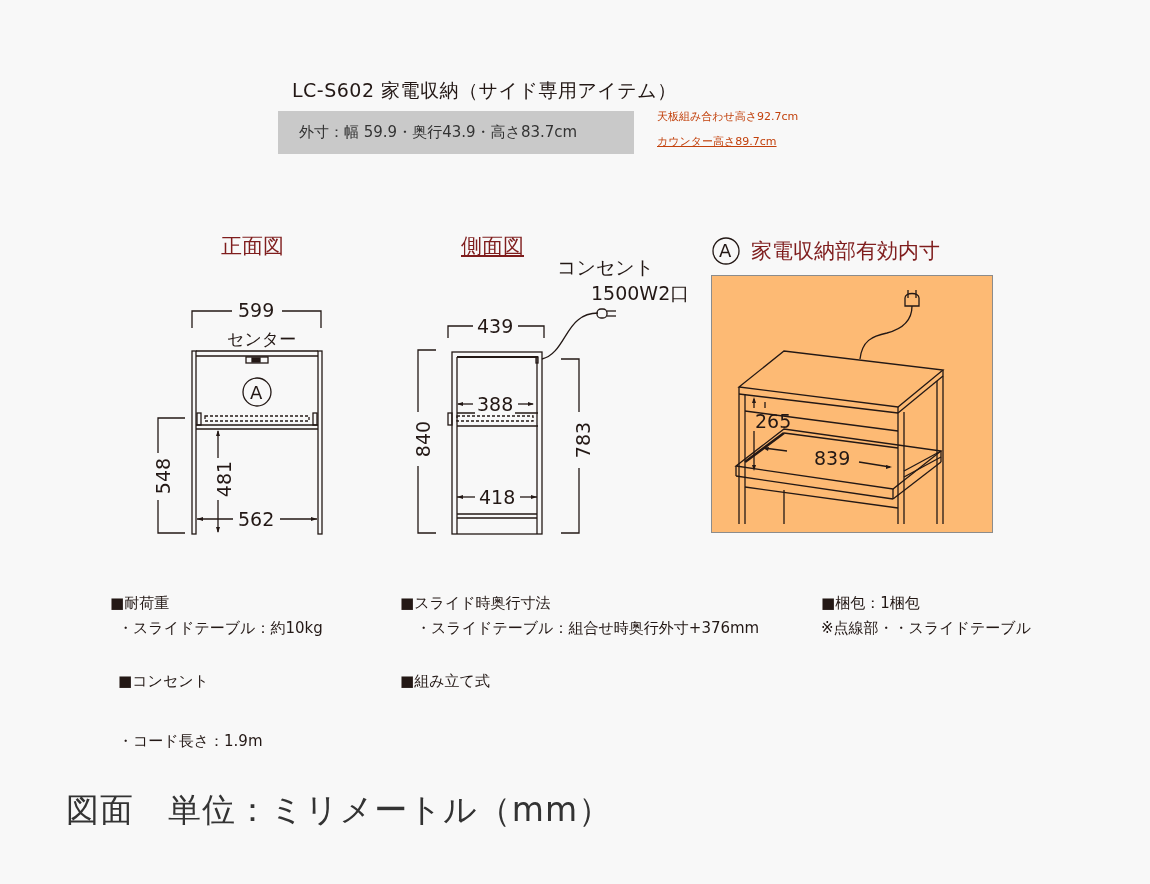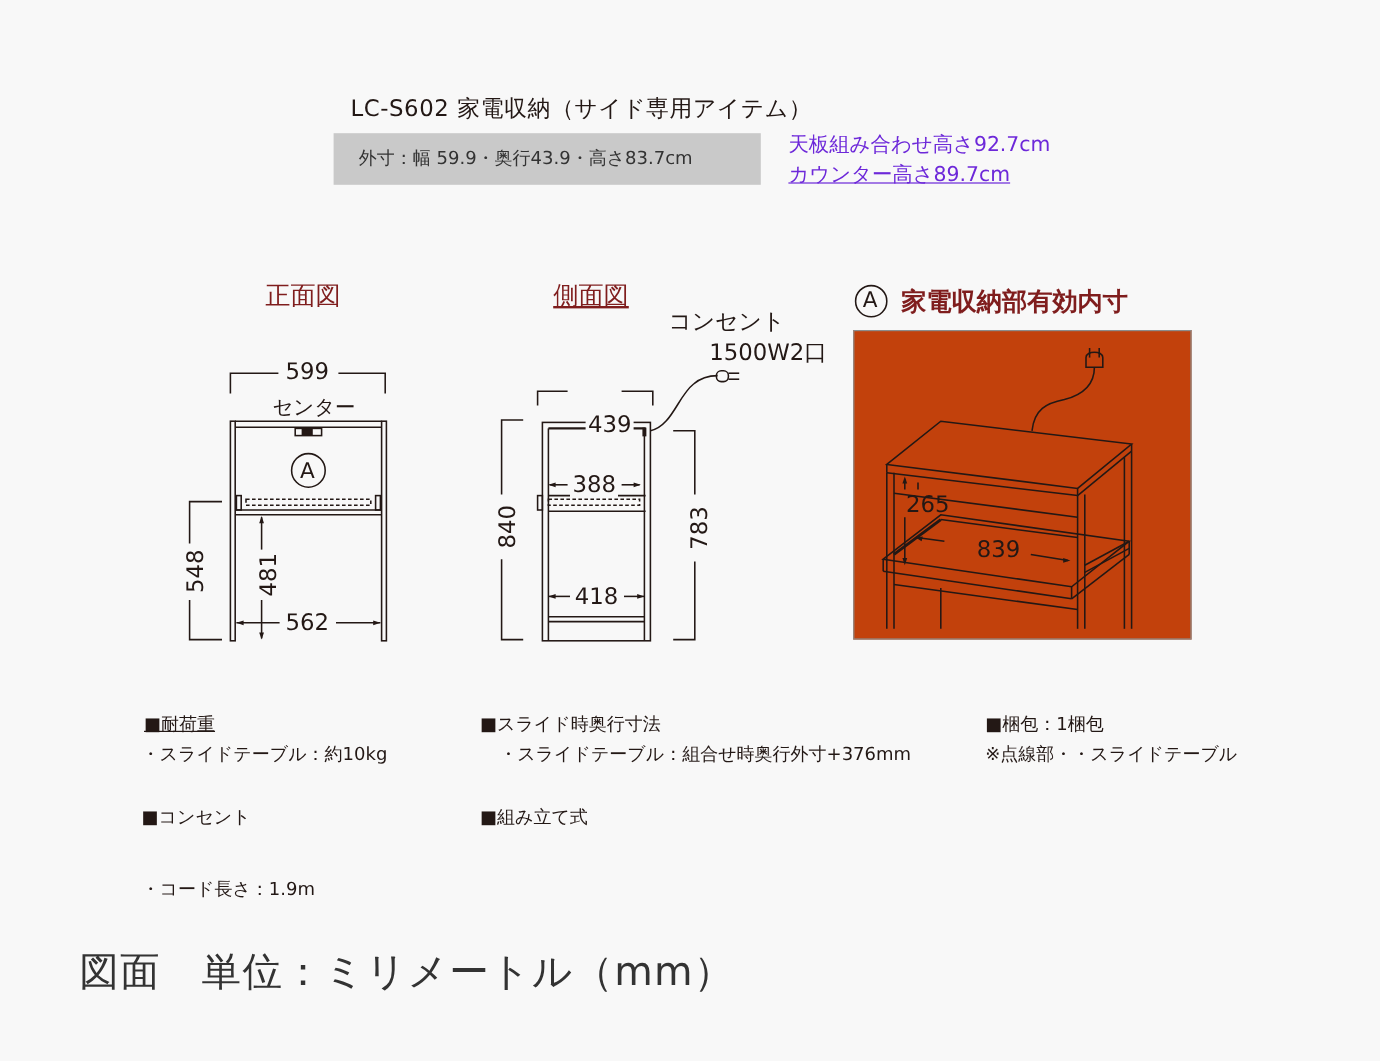--- a/index.html
+++ b/index.html
@@ -4,30 +4,30 @@
 <style>
   html, body { margin:0; padding:0; }
   body {
     width:1150px; height:884px; background:#f8f8f8; position:relative; overflow:hidden;
     font-family:"DejaVu Sans", "Liberation Sans", sans-serif; color:#231815;
   }
   .abs { position:absolute; white-space:nowrap; }
   .product-title { left:292px; top:78px; font-size:19px; letter-spacing:0.5px; }
   .spec-box { left:278px; top:111px; width:356px; height:43px; background:#c9c9c9; }
   .spec-text { left:299px; top:123px; font-size:15px; color:#333; }
-  .side-note { left:657px; font-size:17px; color:#6d28d9; }
+  .side-note { left:657px; font-size:11px; color:#c2410c; }
   .view-title { font-size:21px; color:#7f1d1d; }
   .dim { font-size:19px; color:#231815; background:#f8f8f8; padding:0 2px; }
   .dim-v { transform:rotate(-90deg); transform-origin:center; }
   .small { font-size:17px; }
   .info-h { font-size:15px; color:#231815; }
   .info-t { font-size:15px; color:#231815; }
   .footer { left:66px; top:788px; font-size:33px; color:#333; letter-spacing:1px; }
   svg { position:absolute; overflow:visible; }
-  .iso-box { left:711px; top:275px; width:282px; height:258px; border:1px solid #8c8c8c; background:#c2410c; position:absolute; box-sizing:border-box; }
+  .iso-box { left:711px; top:275px; width:282px; height:258px; border:1px solid #8c8c8c; background:#fdba74; position:absolute; box-sizing:border-box; }
 </style>
 </head>
 <body>
 
 <div class="abs product-title">LC-S602 家電収納（サイド専用アイテム）</div>
 <div class="abs spec-box"></div>
 <div class="abs spec-text">外寸：幅 59.9・奥行43.9・高さ83.7cm</div>
 <div class="abs side-note" style="top:109px;">天板組み合わせ高さ92.7cm</div>
 <div class="abs side-note" style="top:134px;text-decoration:underline;">カウンター高さ89.7cm</div>
 
@@ -117,31 +117,31 @@
     <line x1="457" y1="497" x2="475" y2="497"></line>
     <line x1="520" y1="497" x2="537" y2="497"></line>
   </g>
   <g fill="#231815">
     <polygon points="457,404 463,402 463,406"></polygon>
     <polygon points="534,404 528,402 528,406"></polygon>
     <polygon points="457,497 463,495 463,499"></polygon>
     <polygon points="537,497 531,495 531,499"></polygon>
   </g>
 </svg>
-<div class="abs dim" style="left:488px; top:315px;margin-top:28px;">439</div>
+<div class="abs dim" style="left:475px; top:315px;">439</div>
 <div class="abs dim" style="left:475px; top:393px;">388</div>
 <div class="abs dim" style="left:477px; top:486px;">418</div>
 <div class="abs dim dim-v" style="left:403px; top:428px;">840</div>
 <div class="abs dim dim-v" style="left:563px; top:429px;">783</div>
 
 <svg style="left:712px; top:237px;" width="30" height="30">
   <circle cx="14" cy="14" r="13" stroke="#231815" stroke-width="1.3" fill="none"></circle>
 </svg>
 <div class="abs" style="left:719px; top:240px; font-size:18px;">A</div>
-<div class="abs view-title" style="left:751px; top:237px;font-weight:bold;">家電収納部有効内寸</div>
+<div class="abs view-title" style="left:751px; top:237px;">家電収納部有効内寸</div>
 <div class="iso-box">
   <svg style="left:0;top:0;" width="282" height="258">
     <g stroke="#231815" fill="none" stroke-width="1.3">
 
       <polygon points="27,111 72,75 231,94 186,131"></polygon>
       <line x1="27" y1="111" x2="27" y2="118"></line>
       <line x1="27" y1="118" x2="186" y2="137"></line>
       <line x1="186" y1="131" x2="186" y2="137"></line>
       <line x1="231" y1="94" x2="231" y2="100"></line>
       <line x1="186" y1="137" x2="231" y2="100"></line>
@@ -184,21 +184,21 @@
       <polygon points="42,121 40,127 44,127"></polygon>
       <polygon points="42,195 40,189 44,189"></polygon>
       <polygon points="51,172 57,171 56,175"></polygon>
       <polygon points="180,191 174,189 174,193"></polygon>
     </g>
   </svg>
   <div class="abs dim" style="left:41px; top:134px; background:transparent;">265</div>
   <div class="abs dim" style="left:100px; top:171px; background:transparent;">839</div>
 </div>
 
-<div class="abs info-h" style="left:120px; top:594px;text-decoration:underline;">■耐荷重</div>
+<div class="abs info-h" style="left:110px; top:594px;">■耐荷重</div>
 <div class="abs info-t" style="left:118px; top:619px;">・スライドテーブル：約10kg</div>
 <div class="abs info-h" style="left:400px; top:594px;">■スライド時奥行寸法</div>
 <div class="abs info-t" style="left:400px; top:619px;margin-left:16px;">・スライドテーブル：組合せ時奥行外寸+376mm</div>
 <div class="abs info-h" style="left:821px; top:594px;">■梱包：1梱包</div>
 <div class="abs info-t" style="left:821px; top:619px;">※点線部・・スライドテーブル</div>
 <div class="abs info-h" style="left:118px; top:672px;">■コンセント</div>
 <div class="abs info-t" style="left:118px; top:697px;margin-top:35px;">・コード長さ：1.9m</div>
 <div class="abs info-h" style="left:400px; top:672px;">■組み立て式</div>
 
 <div class="abs footer">図面　単位：ミリメートル（mm）</div>

